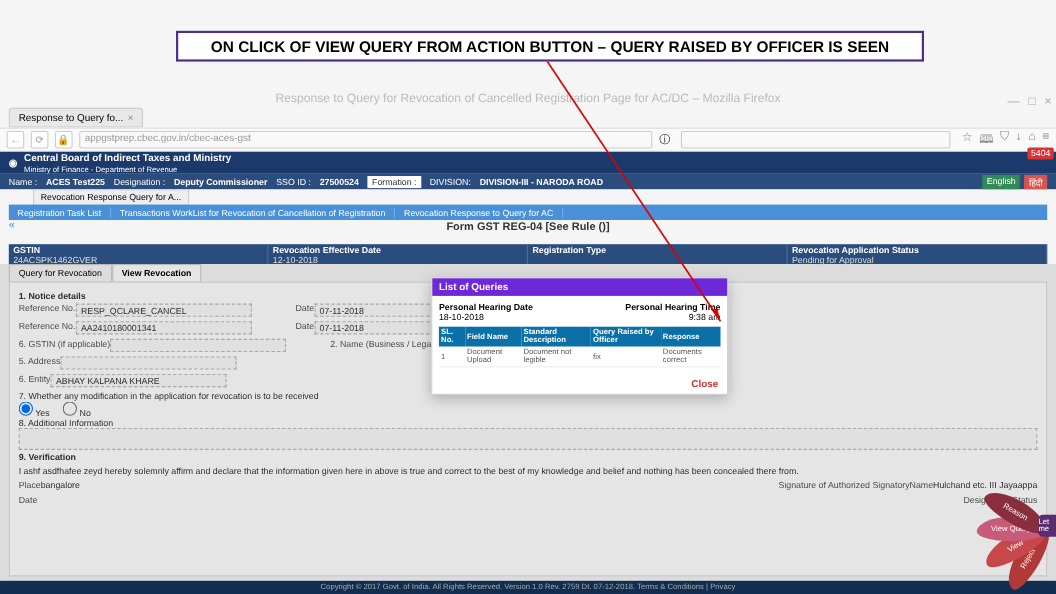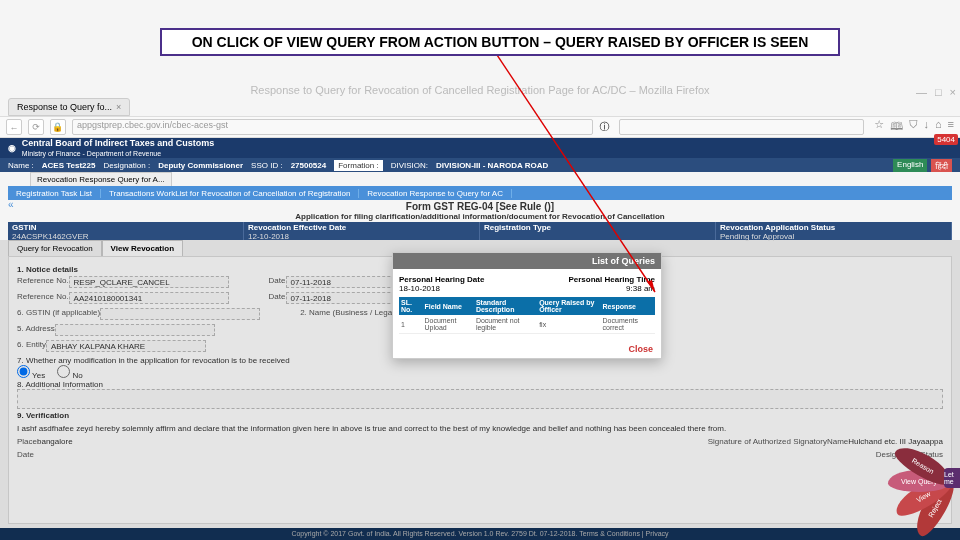--- a/index.html
+++ b/index.html
@@ -52,21 +52,21 @@
   .field-row { display: flex; gap: 40px; margin-bottom: 4px; }
   .field { display: flex; flex-direction: row; }
   .field label { color: #555; font-size: 8px; }
   .field .box { border: 1px dashed #bbb; background: #fafafa; padding: 1px 4px; min-width: 160px; height: 12px; font-size: 8px; }
   .radio-row { display: flex; gap: 12px; align-items: flex-start; }
   .bigtext { border: 1px dashed #bbb; width: 100%; height: 20px; background: #fafafa; }
   .declaration { font-size: 8px; margin-top: 4px; }
 
   .modal-backdrop { position: absolute; top: 240px; left: 0; right: 0; bottom: 0; background: rgba(0,0,0,0.1); z-index: 20; }
   .modal { position: absolute; top: 252px; left: 392px; width: 270px; background: #fff; border: 1px solid #ccc; box-shadow: 0 4px 12px rgba(0,0,0,0.25); z-index: 30; font-size: 8px; }
-  .modal-header { background: #737373; color: #fff; padding: 3px 6px; font-weight: bold; font-size: 9px; text-align: right; }
+  .modal-header { background: #6d28d9; color: #fff; padding: 3px 6px; font-weight: bold; font-size: 9px; }
   .modal-body { padding: 6px; }
   .hearing { display: flex; justify-content: space-between; margin-bottom: 4px; }
   .hearing div b { display: block; font-weight: bold; }
   .qtable { width: 100%; border-collapse: collapse; font-size: 7px; }
   .qtable th { background: #0b6fa8; color: #fff; padding: 2px; text-align: left; }
   .qtable td { border-bottom: 1px solid #eee; padding: 2px; color: #555; }
   .modal-footer { text-align: right; padding: 4px 8px; }
   .close-link { color: #c33; font-weight: bold; cursor: pointer; font-size: 9px; }
 
   .footer { position: absolute; bottom: 0; left: 0; right: 0; height: 12px; background: #14335a; color: #bbb; font-size: 7px; text-align: center; line-height: 12px; }
@@ -113,21 +113,21 @@
     <span>⛉</span>
     <span>↓</span>
     <span>⌂</span>
     <span>≡</span>
   </div>
 </div>
 
 <div class="site-header">
   <span>◉</span>
   <span>
-    <span>Central Board of Indirect Taxes and Customs</span><br>
+    <span>Central Board of Indirect Taxes and Ministry</span><br>
     <span style="font-weight:normal;font-size:7px">Ministry of Finance - Department of Revenue</span>
   </span>
 </div>
 <div class="badge-red">5404</div>
 
 <div class="user-bar">
   <span>Name :</span>
   <b>ACES Test225</b>
   <span>Designation :</span>
   <b>Deputy Commissioner</b>
@@ -146,21 +146,20 @@
 
 <div class="breadcrumb">
   <span>Registration Task List</span>
   <span>Transactions WorkList for Revocation of Cancellation of Registration</span>
   <span>Revocation Response to Query for AC</span>
 </div>
 <div class="back-chevron">«</div>
 
 <div class="form-title-row">
   <div class="form-title">Form GST REG-04 [See Rule ()]</div>
-  <div class="form-subtitle">Application for filing clarification/additional information/document for Revocation of Cancellation</div>
 </div>
 
 <div class="info-strip">
   <div class="info-cell">
       <div class="lbl">GSTIN</div>
       <div class="val">24ACSPK1462GVER</div>
     </div>
   <div class="info-cell">
       <div class="lbl">Revocation Effective Date</div>
       <div class="val">12-10-2018</div>

